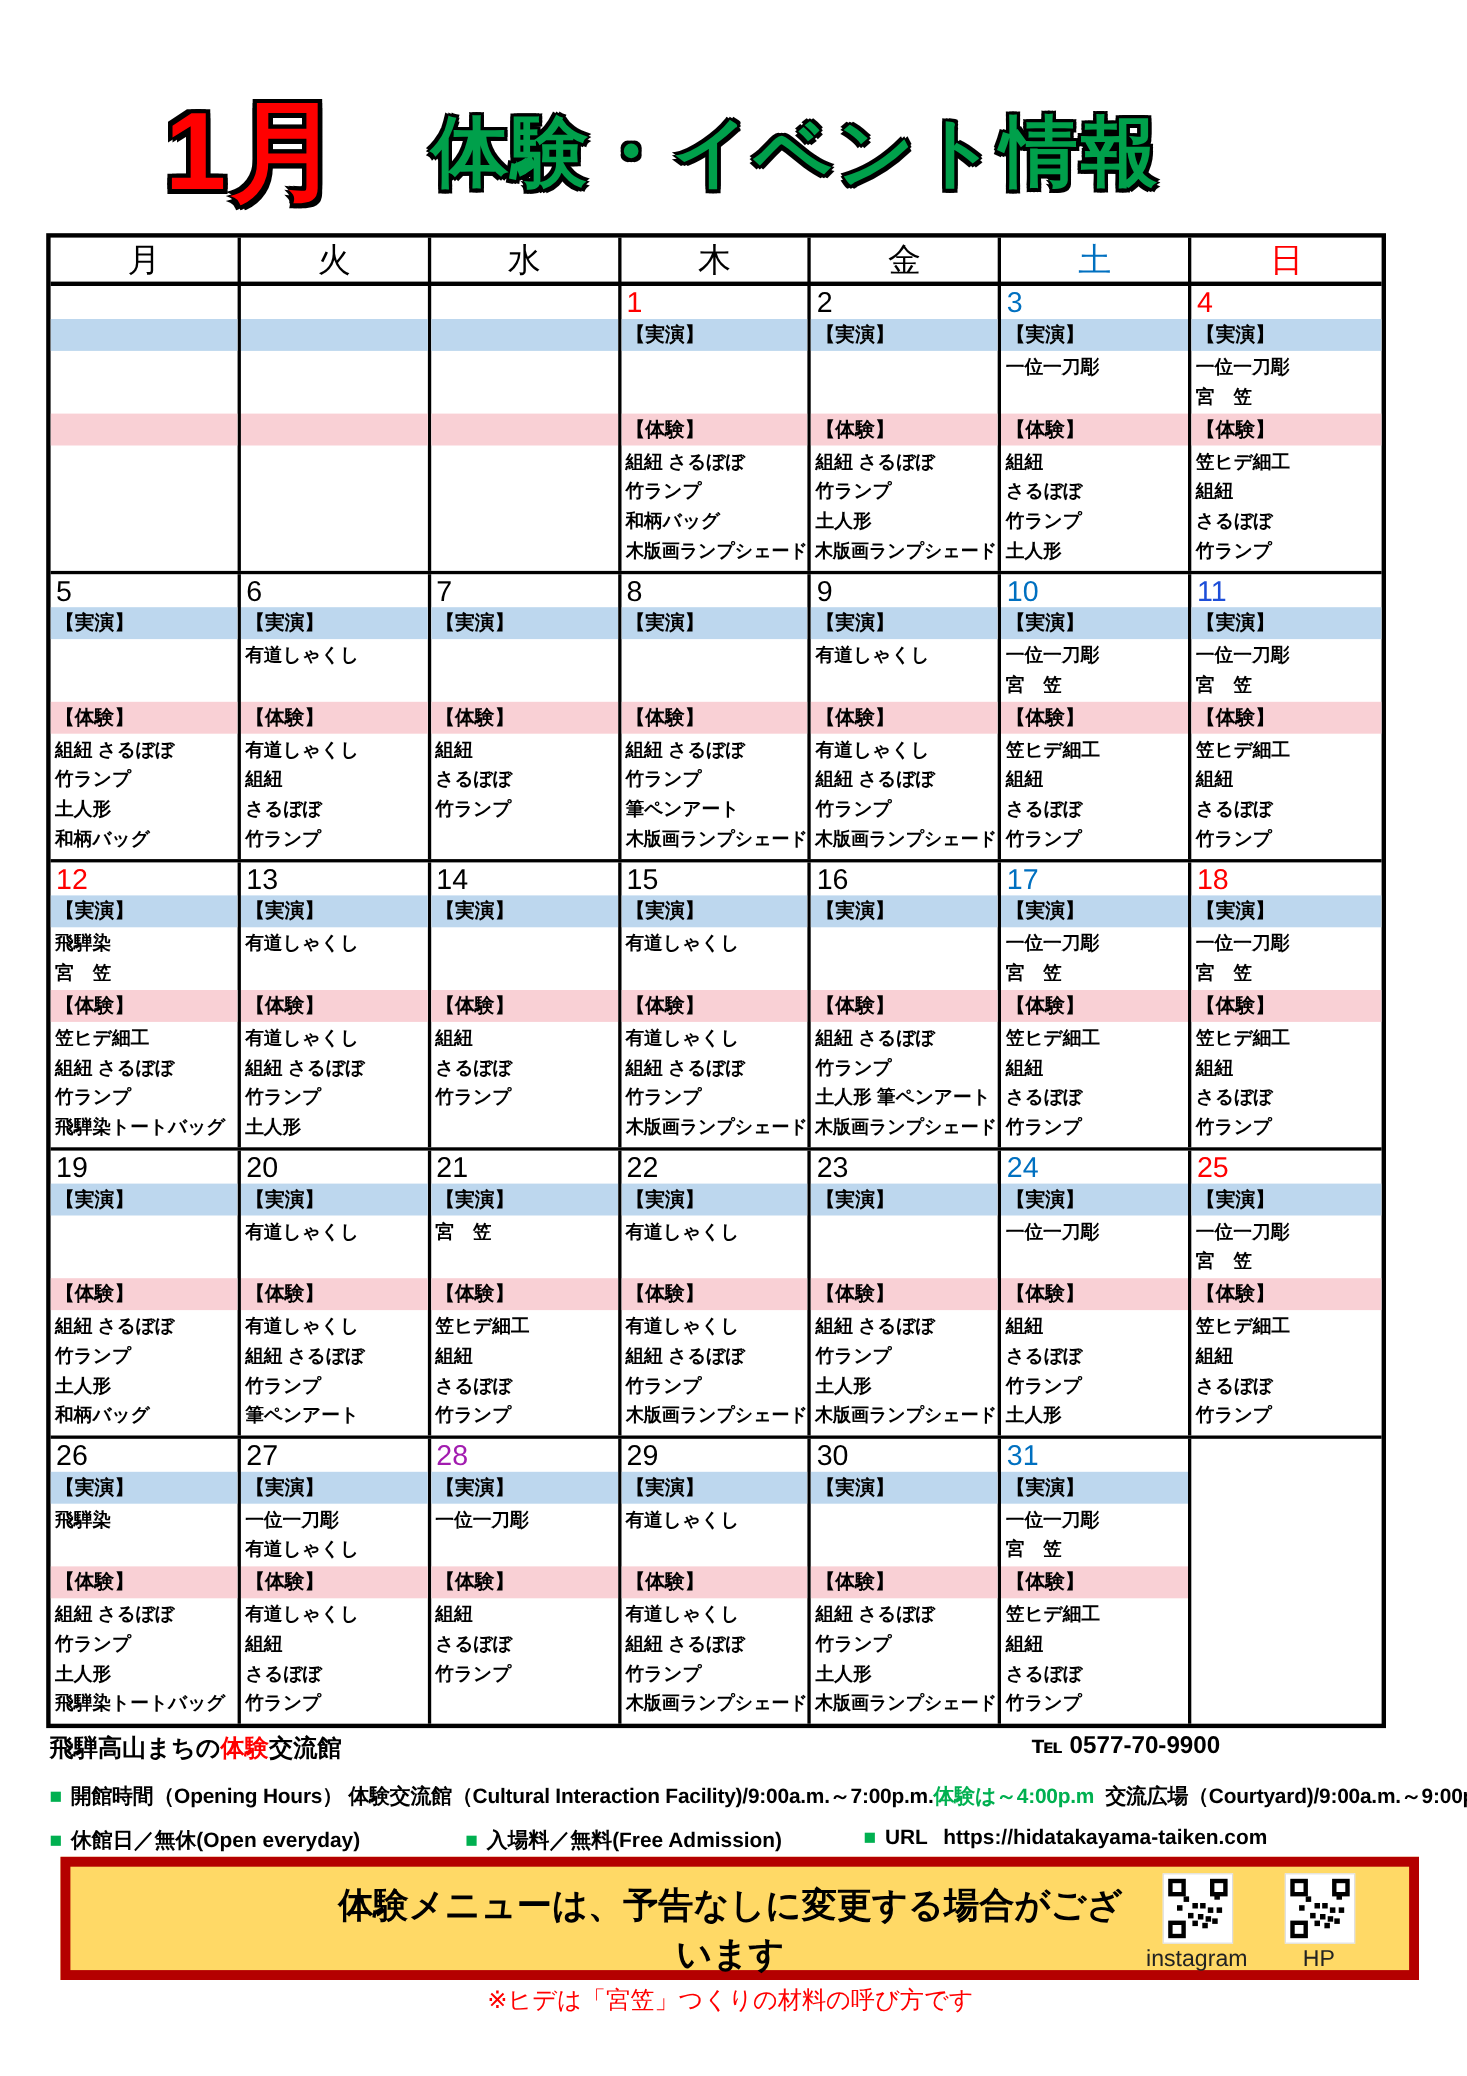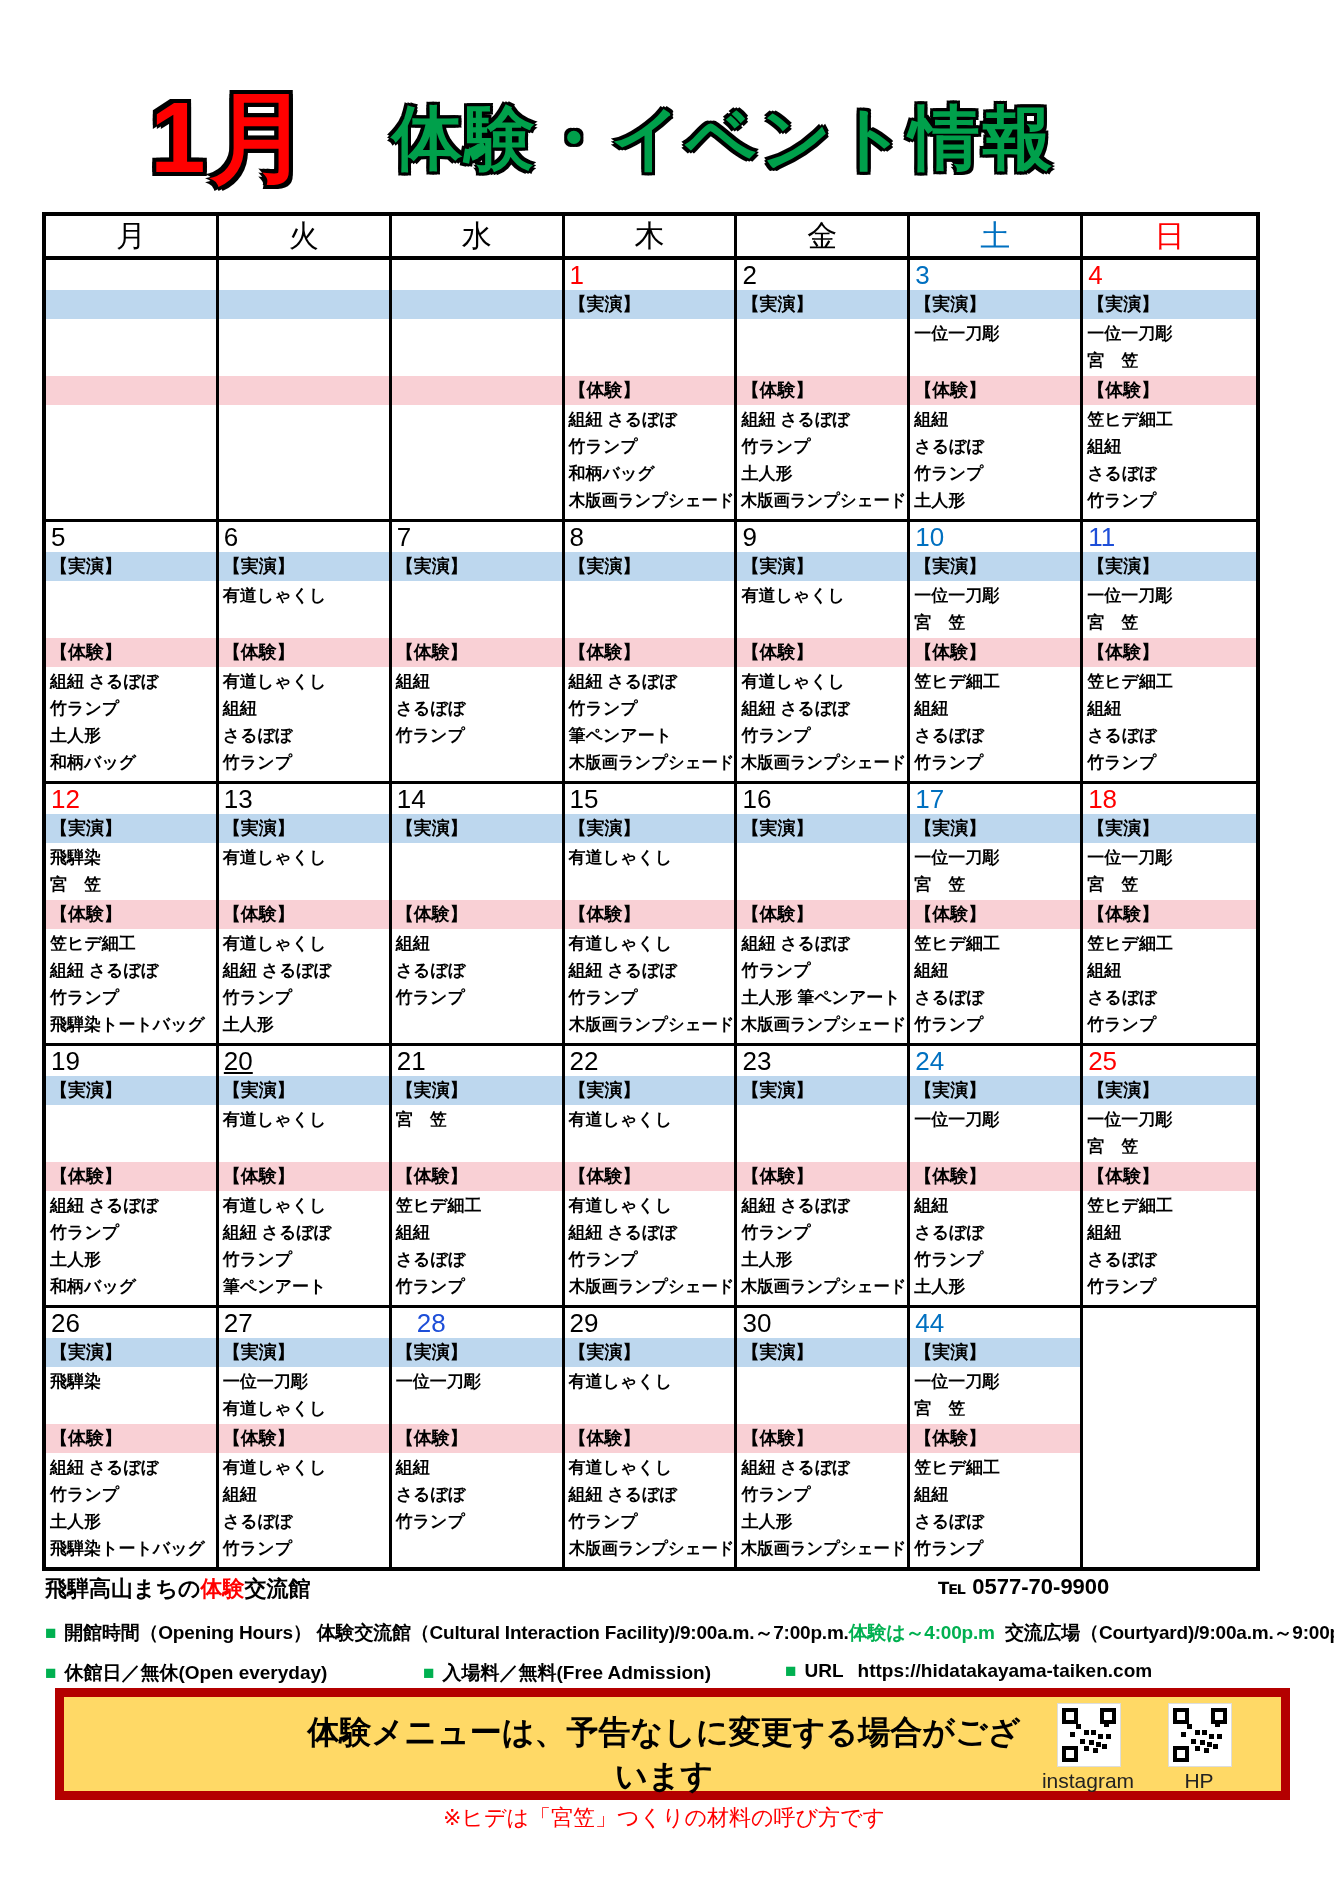--- a/index.html
+++ b/index.html
@@ -362,21 +362,21 @@
             <div class="band tband">【体験】</div>
             <div class="items jitems"></div>
             <div class="items titems">
               <div class="item-line"><span class="fit">組紐 さるぼぼ</span></div>
               <div class="item-line"><span class="fit">竹ランプ</span></div>
               <div class="item-line"><span class="fit">土人形</span></div>
               <div class="item-line"><span class="fit">和柄バッグ</span></div>
             </div>
           </div>
           <div class="day-cell">
-            <div class="day-number" style="color: rgb(0, 0, 0); text-decoration: underline;">20</div>
+            <div class="day-number" style="color: rgb(0, 0, 0);">20</div>
             <div class="band jband">【実演】</div>
             <div class="band tband">【体験】</div>
             <div class="items jitems">
               <div class="item-line"><span class="fit">有道しゃくし</span></div>
             </div>
             <div class="items titems">
               <div class="item-line"><span class="fit">有道しゃくし</span></div>
               <div class="item-line"><span class="fit">組紐 さるぼぼ</span></div>
               <div class="item-line"><span class="fit">竹ランプ</span></div>
               <div class="item-line"><span class="fit">筆ペンアート</span></div>
@@ -476,21 +476,21 @@
               <div class="item-line"><span class="fit">有道しゃくし</span></div>
             </div>
             <div class="items titems">
               <div class="item-line"><span class="fit">有道しゃくし</span></div>
               <div class="item-line"><span class="fit">組紐</span></div>
               <div class="item-line"><span class="fit">さるぼぼ</span></div>
               <div class="item-line"><span class="fit">竹ランプ</span></div>
             </div>
           </div>
           <div class="day-cell">
-            <div class="day-number" style="color: #1d4ed8; margin-left: 20px;">28</div>
+            <div class="day-number" style="color: #a21caf;">28</div>
             <div class="band jband">【実演】</div>
             <div class="band tband">【体験】</div>
             <div class="items jitems">
               <div class="item-line"><span class="fit">一位一刀彫</span></div>
             </div>
             <div class="items titems">
               <div class="item-line"><span class="fit">組紐</span></div>
               <div class="item-line"><span class="fit">さるぼぼ</span></div>
               <div class="item-line"><span class="fit">竹ランプ</span></div>
             </div>
@@ -515,21 +515,21 @@
             <div class="band tband">【体験】</div>
             <div class="items jitems"></div>
             <div class="items titems">
               <div class="item-line"><span class="fit">組紐 さるぼぼ</span></div>
               <div class="item-line"><span class="fit">竹ランプ</span></div>
               <div class="item-line"><span class="fit">土人形</span></div>
               <div class="item-line"><span class="fit" style="transform-origin: left center; transform: scaleX(0.959302);">木版画ランプシェード</span></div>
             </div>
           </div>
           <div class="day-cell">
-            <div class="day-number" style="color: rgb(0, 112, 192);">44</div>
+            <div class="day-number" style="color: rgb(0, 112, 192);">31</div>
             <div class="band jband">【実演】</div>
             <div class="band tband">【体験】</div>
             <div class="items jitems">
               <div class="item-line"><span class="fit">一位一刀彫</span></div>
               <div class="item-line"><span class="fit">宮　笠</span></div>
             </div>
             <div class="items titems">
               <div class="item-line"><span class="fit">笠ヒデ細工</span></div>
               <div class="item-line"><span class="fit">組紐</span></div>
               <div class="item-line"><span class="fit">さるぼぼ</span></div>

